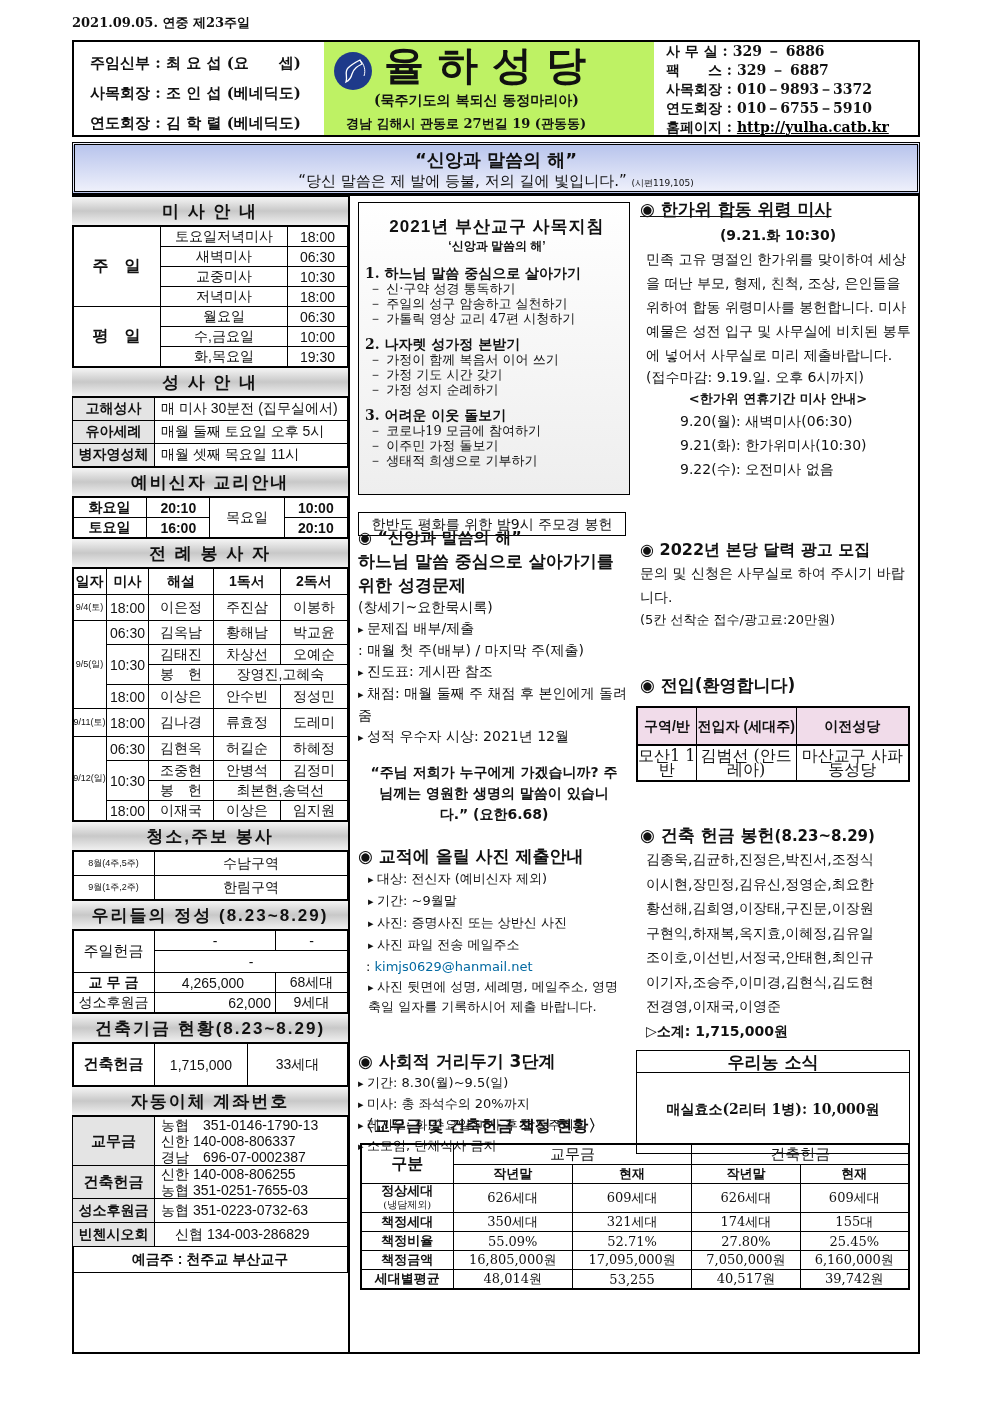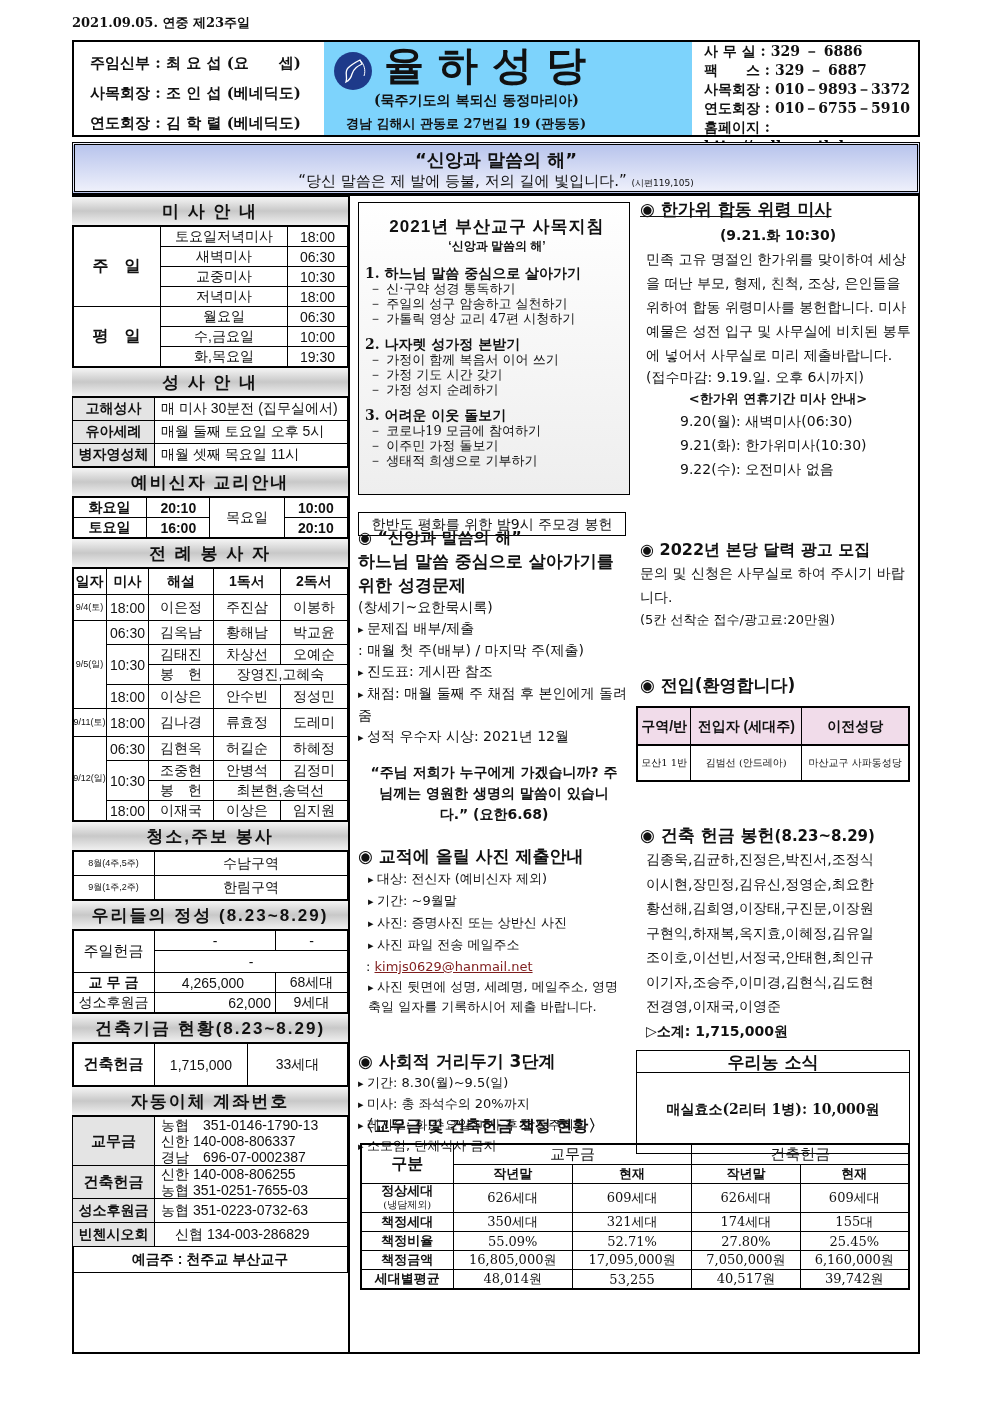--- a/index.html
+++ b/index.html
@@ -5,21 +5,21 @@
   * { box-sizing: border-box; margin: 0; padding: 0; }
   body { width: 992px; height: 1403px; background: #fff; font-family: "DejaVu Sans", "Liberation Sans", sans-serif; color: #111; position: relative; overflow: hidden; }
   .abs { position: absolute; }
   .serif { font-family: "DejaVu Serif", "Liberation Serif", serif; }
   .sans { font-family: "Liberation Sans", "DejaVu Sans", sans-serif; }
 
   #topline { left: 72px; top: 14px; font-size: 13px; font-weight: bold; }
 
   #header { left: 72px; top: 40px; width: 848px; height: 97px; border: 2px solid #000; display: flex; }
   #hdr-left { width: 250px; padding: 6px 0 0 16px; font-size: 15px; font-weight: bold; line-height: 30px; }
-  #hdr-center { width: 368px; background: #7dd3fc; position: relative; }
+  #hdr-center { width: 330px; background: #bef264; position: relative; }
   #hdr-right { flex: 1; padding: 0 0 0 12px; font-size: 14px; line-height: 19px; font-weight: bold; }
   #logo { position: absolute; left: 10px; top: 10px; width: 38px; height: 38px; border-radius: 50%; background: #1e3a8a; }
   #logo svg { width: 38px; height: 38px; }
   #church-name { position: absolute; left: 60px; top: -4px; font-size: 40px; font-weight: bold; letter-spacing: 14px; }
   #church-sub { position: absolute; left: 50px; top: 50px; font-size: 14px; font-weight: bold; }
   #church-addr { position: absolute; left: 22px; top: 73px; font-size: 13px; font-weight: bold; }
   #hdr-right a { color: #000; text-decoration: underline; }
 
   #theme { left: 72px; top: 142px; width: 848px; height: 52px; border: 3px double #000; background: linear-gradient(#b8c4ec, #eef0fb); text-align: center; }
   #theme-title { font-size: 18px; font-weight: bold; margin-top: 3px; }
@@ -40,21 +40,21 @@
   .g-head { font-size: 14px; font-weight: bold; line-height: 16px; }
   .g-item { font-size: 13px; line-height: 15px; padding-left: 4px; }
   .g-group { margin-bottom: 10px; }
   #rosary { left: 358px; top: 512px; width: 268px; height: 24px; border: 1px solid #000; font-size: 14px; text-align: center; line-height: 22px; }
 
   .sec-h { font-size: 16px; font-weight: bold; }
   .txt { font-size: 14px; line-height: 21px; }
   .bul::before { content: "▸ "; font-size: 11px; }
   #transfer { left: 636px; top: 706px; width: 274px; border: 2px solid #000; }
   #transfer th { background: #f1dcea; font-weight: bold; font-size: 14px; height: 38px; line-height: 15px; }
-  #transfer td { font-size: 10px; line-height: 14px; height: 36px; margin-top: 24px; }
+  #transfer td { font-size: 16px; line-height: 14px; height: 36px; margin-top: 24px; }
   #news { left: 636px; top: 1050px; width: 274px; height: 104px; border: 1px solid #000; }
   #news-h { height: 22px; border-bottom: 1px solid #000; text-align: center; font-size: 17px; font-weight: bold; line-height: 22px; }
   #news-b { text-align: center; font-size: 14px; font-weight: bold; margin-top: 28px; }
 
   #assess { left: 352px; top: 1116px; width: 568px; }
   #assess-title { font-size: 16px; font-weight: bold; padding-left: 6px; }
   #assess table { width: 550px; margin: 6px 0 0 8px; border: 2px solid #000; }
   #assess td { font-size: 13px; height: 19px; }
   #assess td.rh { font-weight: bold; }
   .hr-thick { border-top: 2px solid #000; }
@@ -352,21 +352,21 @@
   <div class="txt bul">성적 우수자 시상: 2021년 12월</div>
   <div class="txt bold" style="text-align:center;margin-top:14px;padding:0 10px">“주님 저희가 누구에게 가겠습니까? 주님께는 영원한 생명의 말씀이 있습니다.” (요한6.68)</div>
 </div>
 
 <div class="abs" style="left:358px;top:845px;width:272px">
   <div class="sec-h" style="font-size:17px">◉ 교적에 올릴 사진 제출안내</div>
   <div class="txt bul" style="padding-left:10px;font-size:13px">대상: 전신자 (예비신자 제외)</div>
   <div class="txt bul" style="padding-left:10px;font-size:13px">기간: ~9월말</div>
   <div class="txt bul" style="padding-left:10px;font-size:13px">사진: 증명사진 또는 상반신 사진</div>
   <div class="txt bul" style="padding-left:10px;font-size:13px">사진 파일 전송 메일주소</div>
-  <div class="txt" style="padding-left:8px;font-size:13px">: <a style="color:#7f1d1d;text-decoration:underline">kimjs0629@hanmail.net</a></div>
+  <div class="txt" style="padding-left:8px;font-size:13px">: <a style="color:#0369a1;">kimjs0629@hanmail.net</a></div>
   <div class="txt bul" style="padding-left:10px;font-size:13px;line-height:19px">사진 뒷면에 성명, 세례명, 메일주소, 영명축일 일자를 기록하시어 제출 바랍니다.</div>
 </div>
 
 <div class="abs" style="left:358px;top:1050px;width:272px">
   <div class="sec-h" style="font-size:17px">◉ 사회적 거리두기 3단계</div>
   <div class="txt bul" style="font-size:13px;line-height:20px">기간: 8.30(월)~9.5(일)</div>
   <div class="txt bul" style="font-size:13px;line-height:20px">미사: 총 좌석수의 20%까지</div>
   <div class="txt bul" style="font-size:13px;line-height:20px">레지오: 화,수요일 미사 후 합동주회</div>
   <div class="txt bul" style="font-size:13px;line-height:20px">소모임, 단체식사 금지</div>
 </div>

